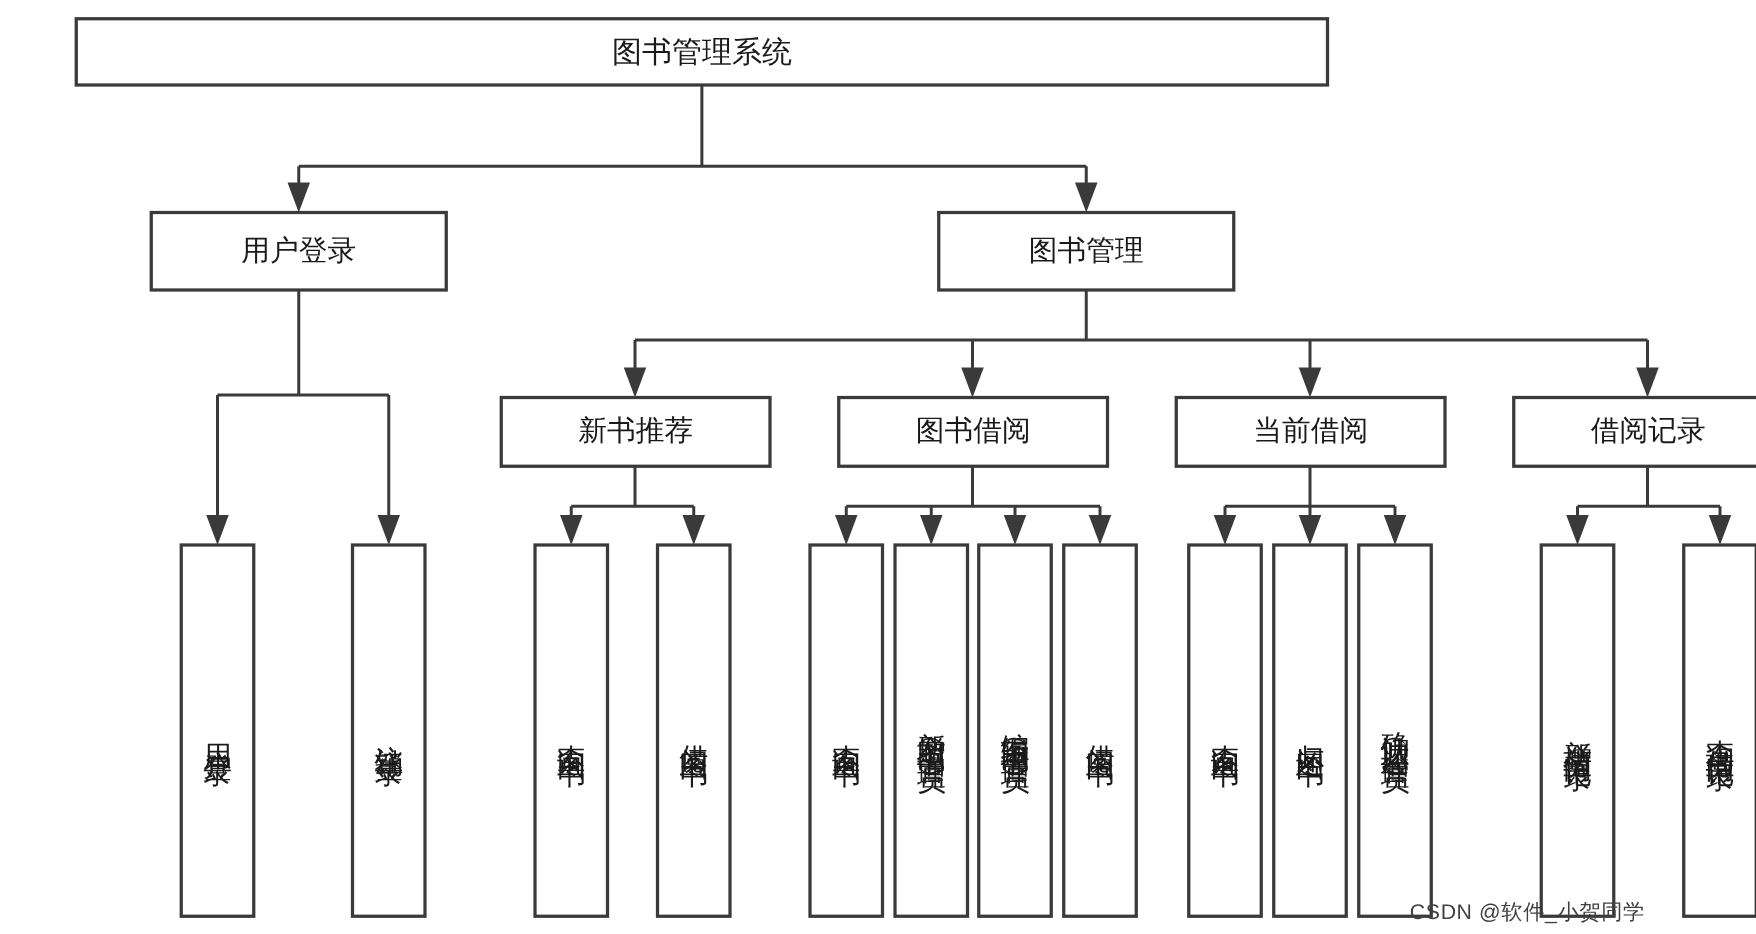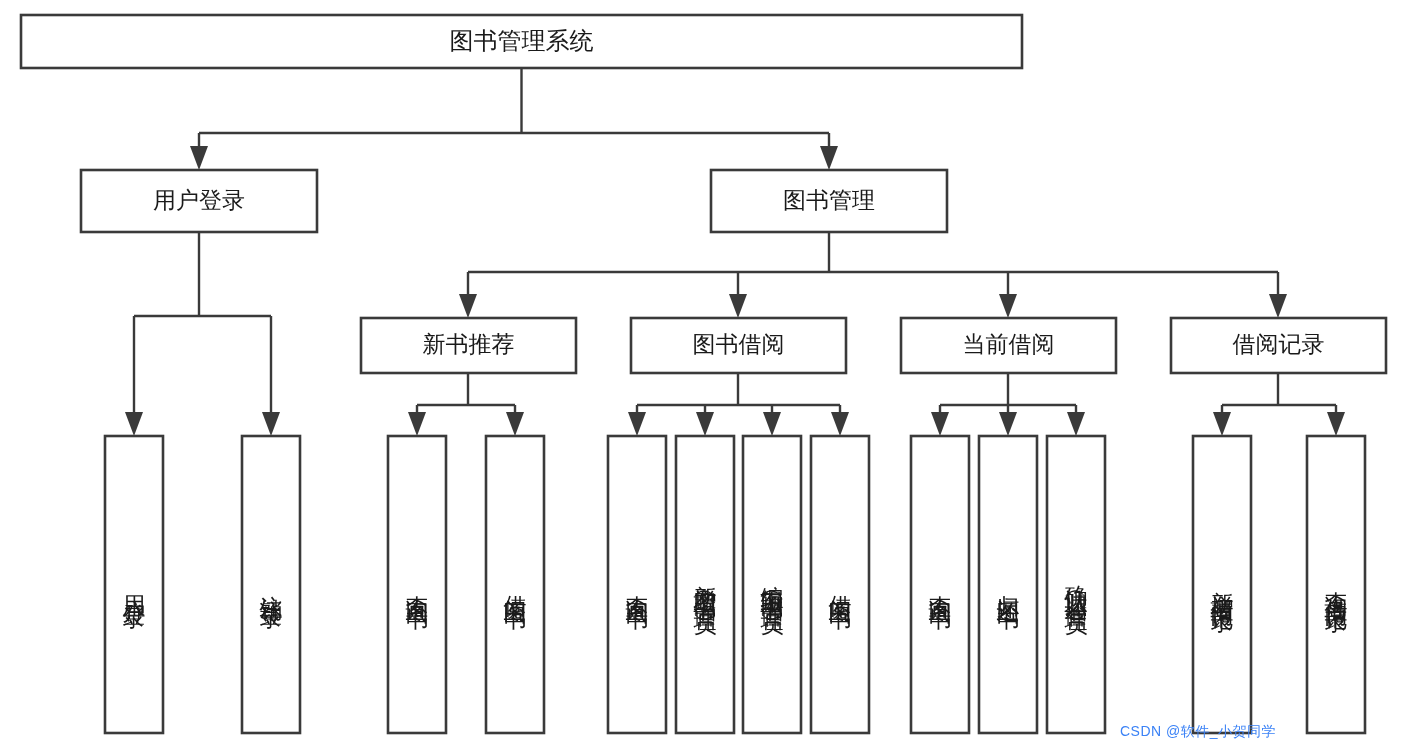--- a/index.html
+++ b/index.html
@@ -11,20 +11,21 @@
     width: 1405px;
     height: 747px;
     font-family: "Liberation Sans", "DejaVu Sans", sans-serif;
     overflow: hidden;
     position: relative;
   }
   #diagram-root {
     position: relative;
     width: 1286px;
     height: 747px;
+    margin-left: 40px;
   }
   svg.diagram {
     position: absolute;
     top: 0;
     left: 0;
     width: 1405px;
     height: 747px;
     display: block;
   }
   .node-box {
@@ -66,22 +67,22 @@
     align-items: center;
     justify-content: center;
     white-space: nowrap;
     pointer-events: none;
   }
   .watermark {
     position: absolute;
     right: 10px;
     bottom: 6px;
     font-family: "Liberation Sans", "DejaVu Sans", sans-serif;
-    font-size: 14px;
-    color: #3b82f6;
+    font-size: 17px;
+    color: #404040;
     letter-spacing: 0.5px;
     user-select: none;
   }
 </style>
 </head>
 <body>
 
 <div id="diagram-root">
 
   <svg class="diagram" viewBox="0 0 1405 747" xmlns="http://www.w3.org/2000/svg">

